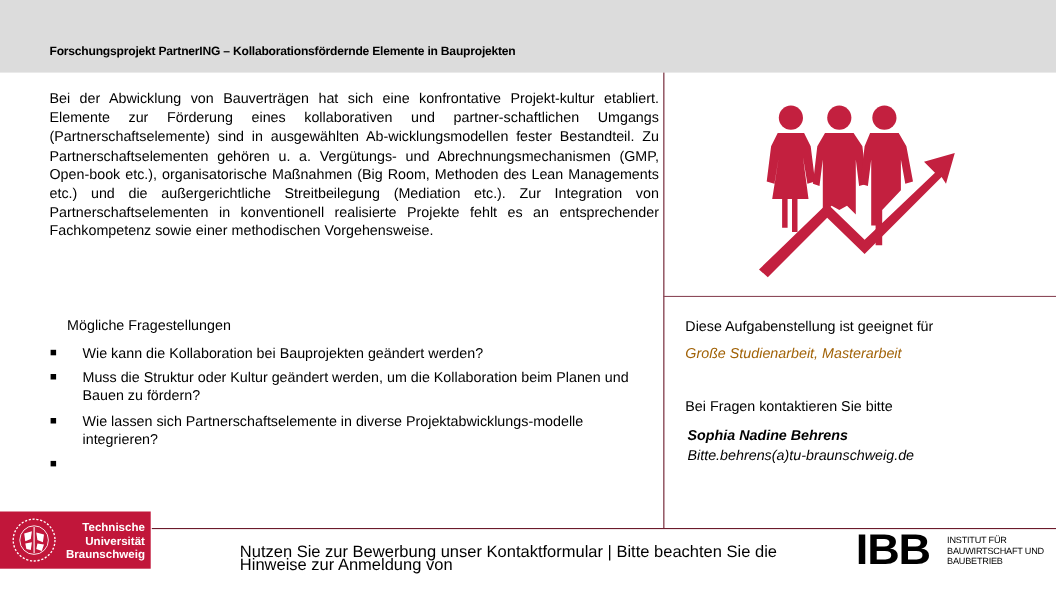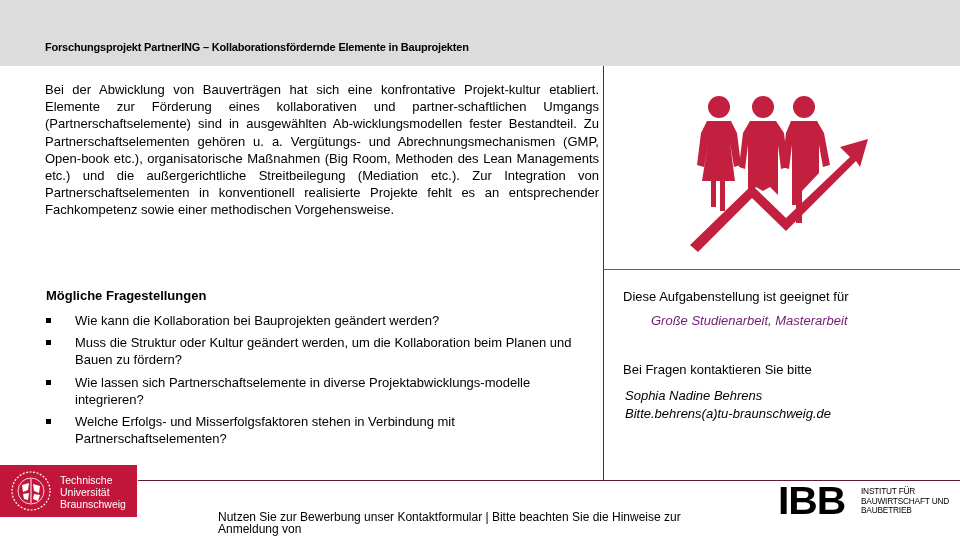--- a/index.html
+++ b/index.html
@@ -4,32 +4,32 @@
 <style>
   * { margin:0; padding:0; box-sizing:border-box; }
   html, body { width:960px; height:540px; background:#ffffff; overflow:hidden; }
   body { position:relative; font-family:"Liberation Sans", sans-serif; color:#000; }
   .header { position:absolute; left:0; top:0; width:960px; height:66px; background:#dcdcdc; }
   .title { position:absolute; left:45px; top:41px; font-size:11px; font-weight:bold; letter-spacing:-0.2px; white-space:nowrap; color:#000; }
   .vline { position:absolute; left:603px; top:66px; width:1px; height:414px; background:#6b1a2b; }
   .hline-right { position:absolute; left:603px; top:269px; width:357px; height:1px; background:#8c4a5a; }
   .hline-bottom { position:absolute; left:138px; top:480px; width:822px; height:1px; background:#6b1a2b; }
   .intro { position:absolute; left:45px; top:81px; width:554px; font-size:13px; line-height:17.2px; text-align:justify; }
-  .q-head { position:absolute; left:46px; top:288px; font-size:13px; font-weight:bold; }
+  .q-head { position:absolute; left:61px; top:288px; font-size:13px; font-weight:normal; }
   .q-list { position:absolute; left:45px; top:312px; width:550px; list-style:none; font-size:13px; line-height:17.2px; }
   .q-list li { position:relative; padding-left:30px; margin-bottom:5px; }
   .q-list li .bullet { position:absolute; left:1px; top:6px; width:5px; height:5px; background:#000; }
   .icon-wrap { position:absolute; left:690px; top:95px; width:190px; height:160px; }
   .r-text { position:absolute; left:623px; font-size:13px; white-space:nowrap; }
-  .r-red { color:#701a75; font-style:italic;margin-left:28px; }
+  .r-red { color:#a16207; font-style:italic; }
   .r-ital { font-style:italic; left:625px; }
   .tu-logo { position:absolute; left:0; top:465px; width:137px; height:52px; background:#c1163a; }
   .tu-logo .seal { position:absolute; left:10px; top:5px; }
-  .tu-logo .tu-text { position:absolute; left:60px; top:9px; color:#fff; font-size:10.5px; font-weight:normal; line-height:12px; }
-  .footer-text { position:absolute; left:218px; top:512px; font-size:12px; line-height:11.5px; color:#000; width:520px; }
+  .tu-logo .tu-text { position:absolute; left:60px; top:9px; color:#fff; font-size:10.5px; font-weight:bold; line-height:12px;text-align:right; }
+  .footer-text { position:absolute; left:218px; top:496px; font-size:15px; line-height:11.5px; color:#000; width:520px; }
   .footer-text a { color:#9b1b35; font-style:italic; text-decoration:underline; }
   .ibb { position:absolute; left:778px; top:481px; }
   .ibb .big { position:absolute; left:0; top:0; font-size:39px; font-weight:bold; letter-spacing:-1px; line-height:40px; transform:scaleX(1.05); transform-origin:left; }
   .ibb .small { position:absolute; left:83px; top:6px; font-size:8.3px; line-height:9.5px; white-space:nowrap; letter-spacing:-0.2px; }
 </style>
 </head>
 <body>
 
 <div class="header"></div>
 <div class="title">Forschungsprojekt PartnerING – Kollaborationsfördernde Elemente in Bauprojekten</div>
@@ -38,21 +38,21 @@
 <div class="hline-right"></div>
 <div class="hline-bottom"></div>
 
 <p class="intro">Bei der Abwicklung von Bauverträgen hat sich eine konfrontative Projekt-kultur etabliert. Elemente zur Förderung eines kollaborativen und partner-schaftlichen Umgangs (Partnerschaftselemente) sind in ausgewählten Ab-wicklungsmodellen fester Bestandteil. Zu Partnerschaftselementen gehören u. a. Vergütungs- und Abrechnungsmechanismen (GMP, Open-book etc.), organisatorische Maßnahmen (Big Room, Methoden des Lean Managements etc.) und die außergerichtliche Streitbeilegung (Mediation etc.). Zur Integration von Partnerschaftselementen in konventionell realisierte Projekte fehlt es an entsprechender Fachkompetenz sowie einer methodischen Vorgehensweise.</p>
 
 <div class="q-head">Mögliche Fragestellungen</div>
 <ul class="q-list">
   <li><span class="bullet"></span><span>Wie kann die Kollaboration bei Bauprojekten geändert werden?</span></li>
   <li><span class="bullet"></span><span>Muss die Struktur oder Kultur geändert werden, um die Kollaboration beim Planen und Bauen zu fördern?</span></li>
   <li><span class="bullet"></span><span>Wie lassen sich Partnerschaftselemente in diverse Projektabwicklungs-modelle integrieren?</span></li>
-  <li><span class="bullet"></span><span>Welche Erfolgs- und Misserfolgsfaktoren stehen in Verbindung mit Partnerschaftselementen?</span></li>
+  <li><span class="bullet"></span></li>
 </ul>
 
 <div class="icon-wrap">
   <svg width="190" height="160" viewBox="0 0 190 160">
     <g fill="#c3203f">
 
       <circle cx="29" cy="12" r="11"></circle>
       <circle cx="73" cy="12" r="11"></circle>
       <circle cx="114" cy="12" r="11"></circle>
 
@@ -63,21 +63,21 @@
       <path d="M101 26 L127 26 L134 38 L140 70 L133 72 L129 50 L129 78 L112 96 L112 128 L106 128 L106 110 L102 110 L102 50 L99 74 L92 72 L96 38 Z"></path>
 
       <path d="M0 150 L62 90 L96 123 L160 62 L150 52 L178 44 L170 72 L166 66 L96 136 L62 103 L8 157 Z"></path>
     </g>
   </svg>
 </div>
 
 <div class="r-text" style="top:289px;">Diese Aufgabenstellung ist geeignet für</div>
 <div class="r-text r-red" style="top:313px;">Große Studienarbeit, Masterarbeit</div>
 <div class="r-text" style="top:362px;">Bei Fragen kontaktieren Sie bitte</div>
-<div class="r-text r-ital" style="top:388px;">Sophia Nadine Behrens</div>
+<div class="r-text r-ital" style="top:388px;font-weight:bold;">Sophia Nadine Behrens</div>
 <div class="r-text r-ital" style="top:406px;">Bitte.behrens(a)tu-braunschweig.de</div>
 
 <div class="tu-logo">
   <svg class="seal" width="42" height="42" viewBox="0 0 42 42">
     <circle cx="21" cy="21" r="19" fill="none" stroke="#fff" stroke-width="1.2" stroke-dasharray="2 1.5"></circle>
     <circle cx="21" cy="21" r="13" fill="none" stroke="#fff" stroke-width="0.8"></circle>
     <line x1="21" y1="9" x2="21" y2="33" stroke="#fff" stroke-width="1"></line>
     <path d="M12 15 L19 13 L18 20 L13 22 Z M23 14 L30 16 L29 23 L24 21 Z M13 24 L19 23 L18 30 L14 29 Z M24 24 L30 25 L28 31 L23 29 Z" fill="#fff"></path>
   </svg>
   <div class="tu-text">

